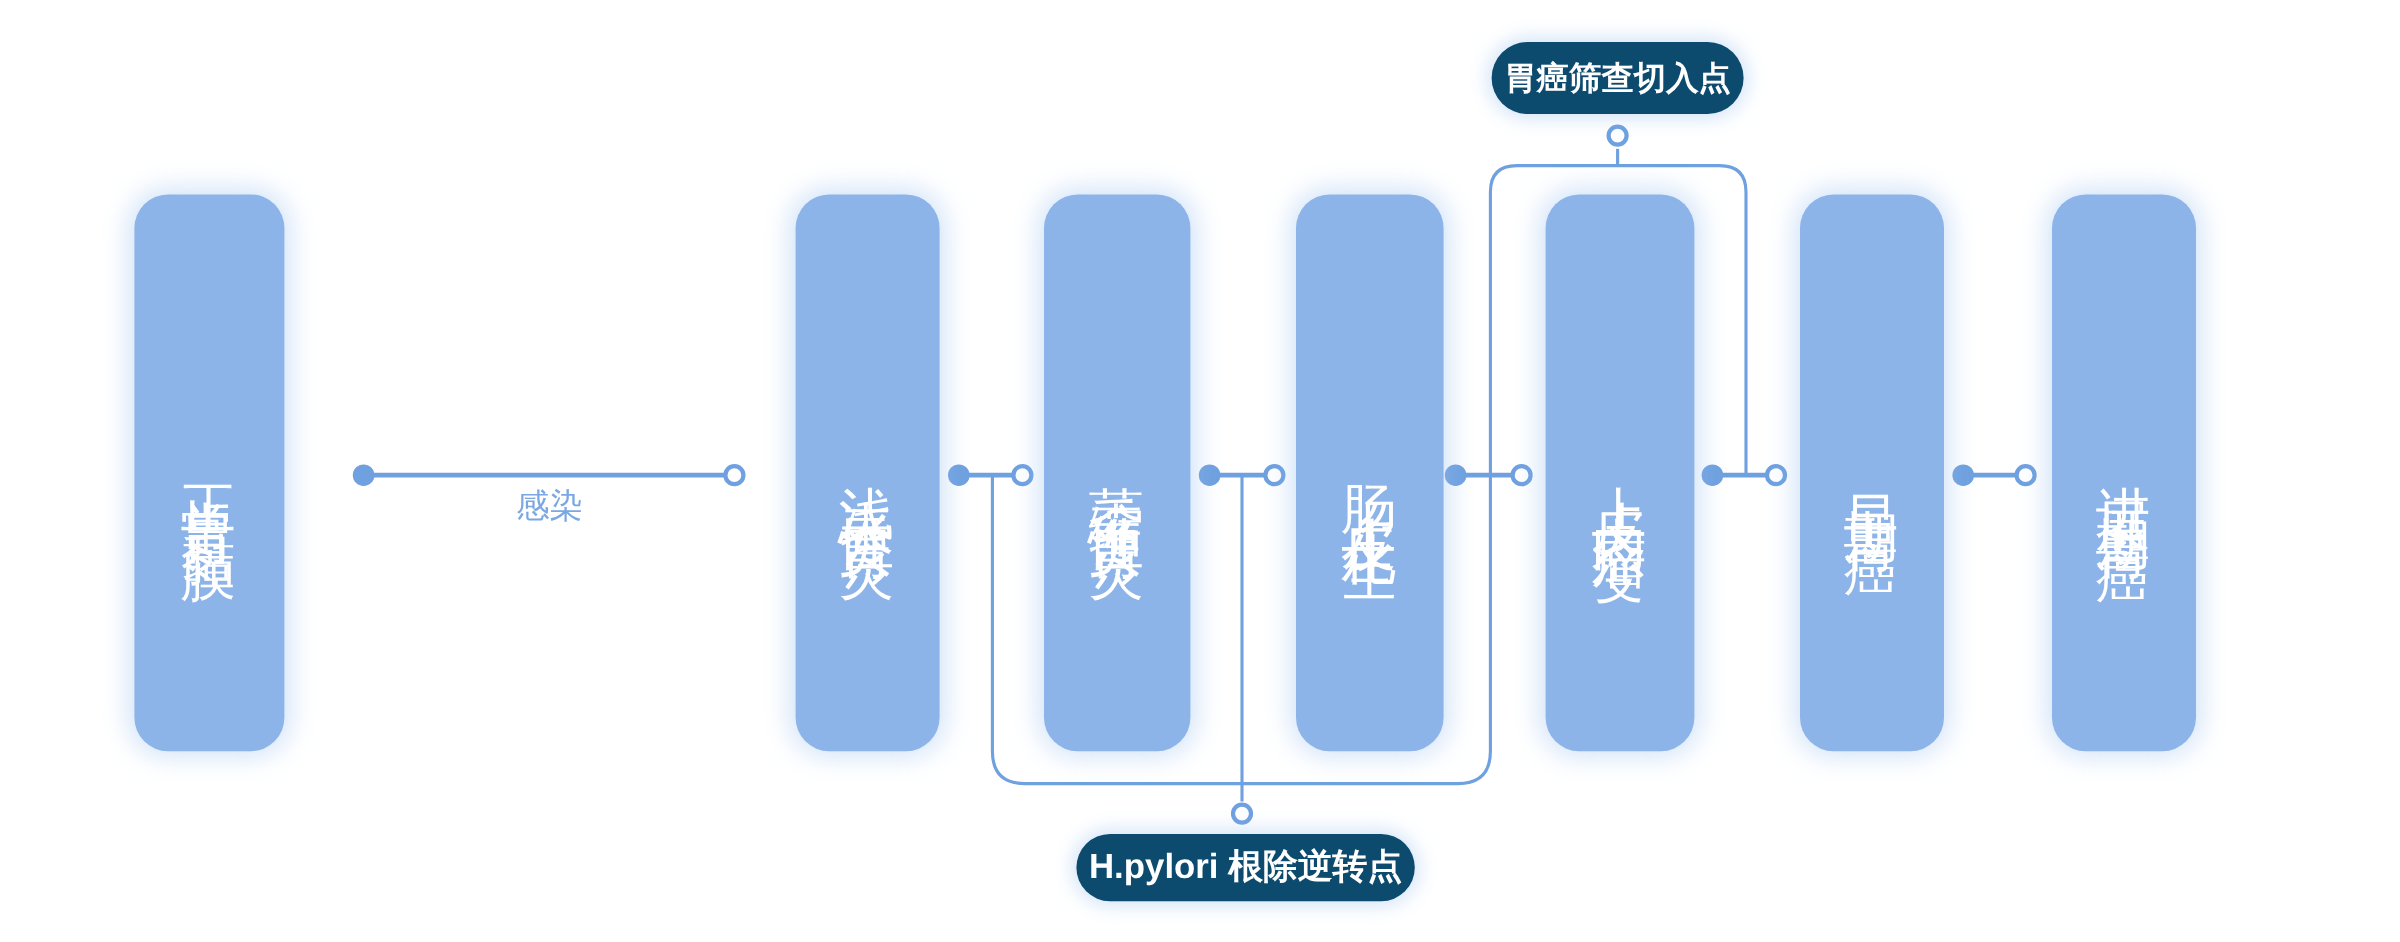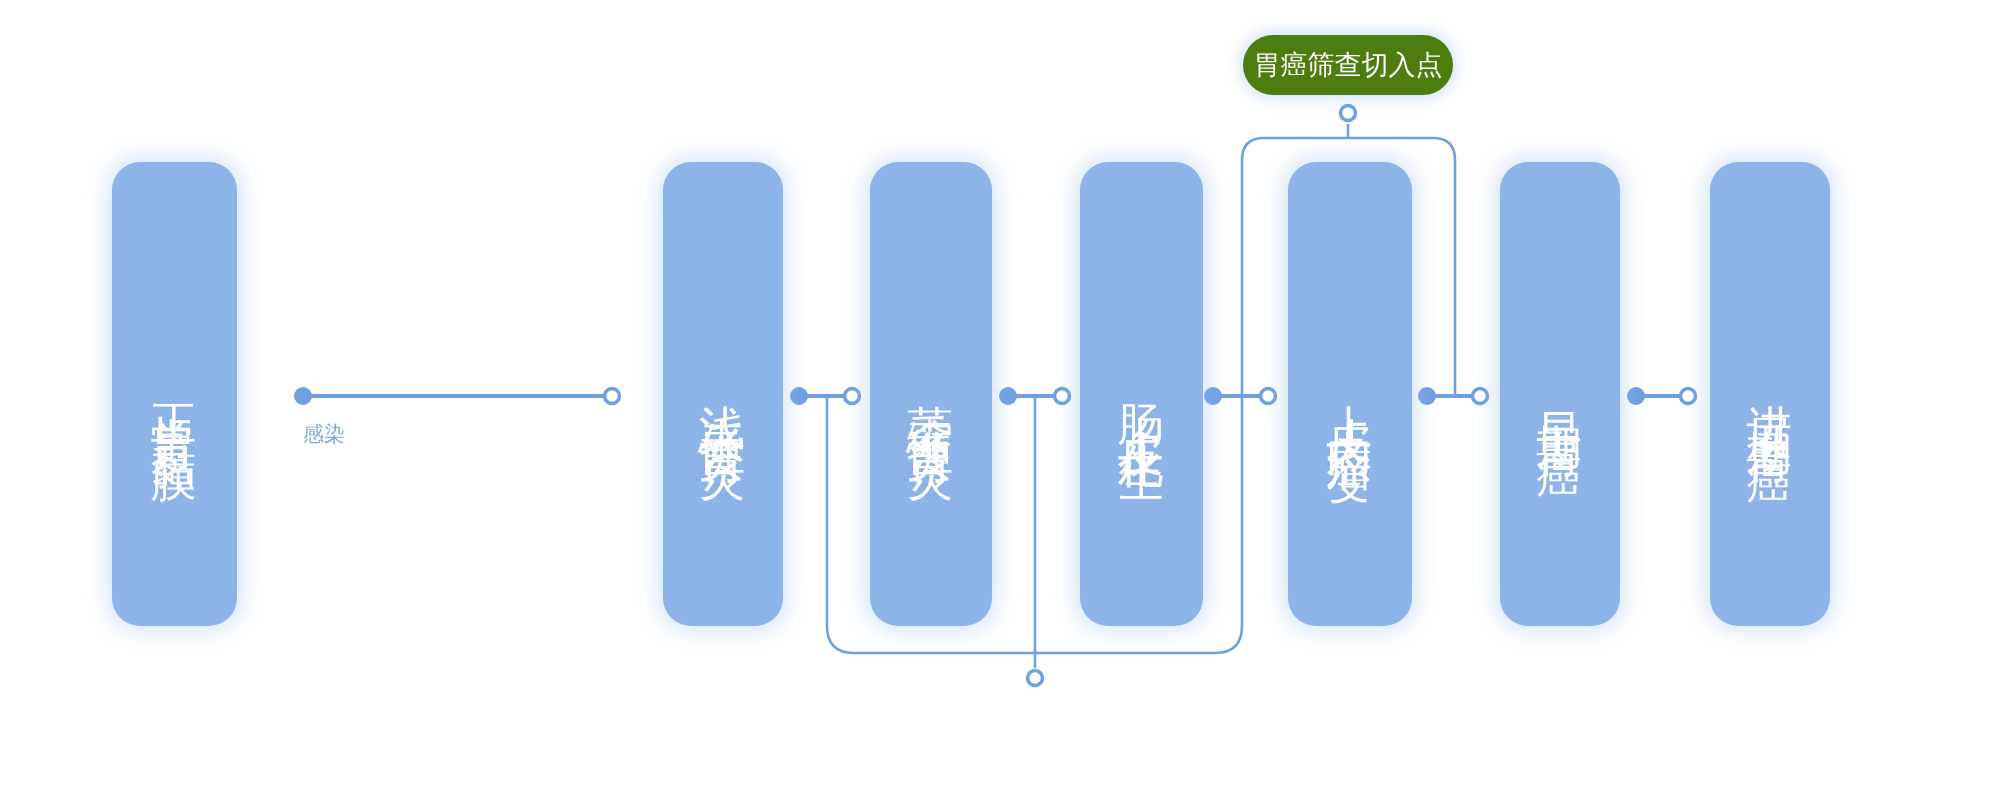--- a/index.html
+++ b/index.html
@@ -57,38 +57,39 @@
     left: 303px; top: 350px;
     width: 310px; height: 34px;
     line-height: 34px;
     text-align: center;
     font-size: 29px;
     font-style: italic;
     color: #7ca8e2;
   }
   .hp-edge-bottom {
     position: absolute;
-    left: 303px; top: 416px;
+    left: 303px; top: 404px;
     width: 310px; height: 36px;
     line-height: 36px;
-    text-align: left;
-    font-size: 21px;
+    text-align: center;
+    font-size: 28px;
     color: #7ca8e2;
   }
 
   
   .callout {
     position: absolute;
-    background: #4d7c0f;
+    background: #0c4a6e;
     color: #ffffff;
     display: flex;
     align-items: center;
     justify-content: center;
     box-shadow: 0 0 16px 3px rgba(150, 190, 240, 0.45);
     white-space: nowrap;
+    font-weight: bold;
   }
   .callout-screening {
     left: 1243px; top: 35px;
     width: 210px; height: 60px;
     border-radius: 30px;
     font-size: 27px;
   }
   .callout-eradication {
     left: 897px; top: 695px;
     width: 282px; height: 56px;
@@ -166,14 +167,17 @@
   </div>
   <div class="stagebox b7">
     <span class="vtext">进展期胃癌</span>
   </div>
 
   <div class="hp-edge-bottom">感染</div>
 
   <div class="callout callout-screening">
     <span>胃癌筛查切入点</span>
   </div>
+  <div class="callout callout-eradication">
+    <span>H.pylori 根除逆转点</span>
+  </div>
 
 </div>
 
 </body></html>

